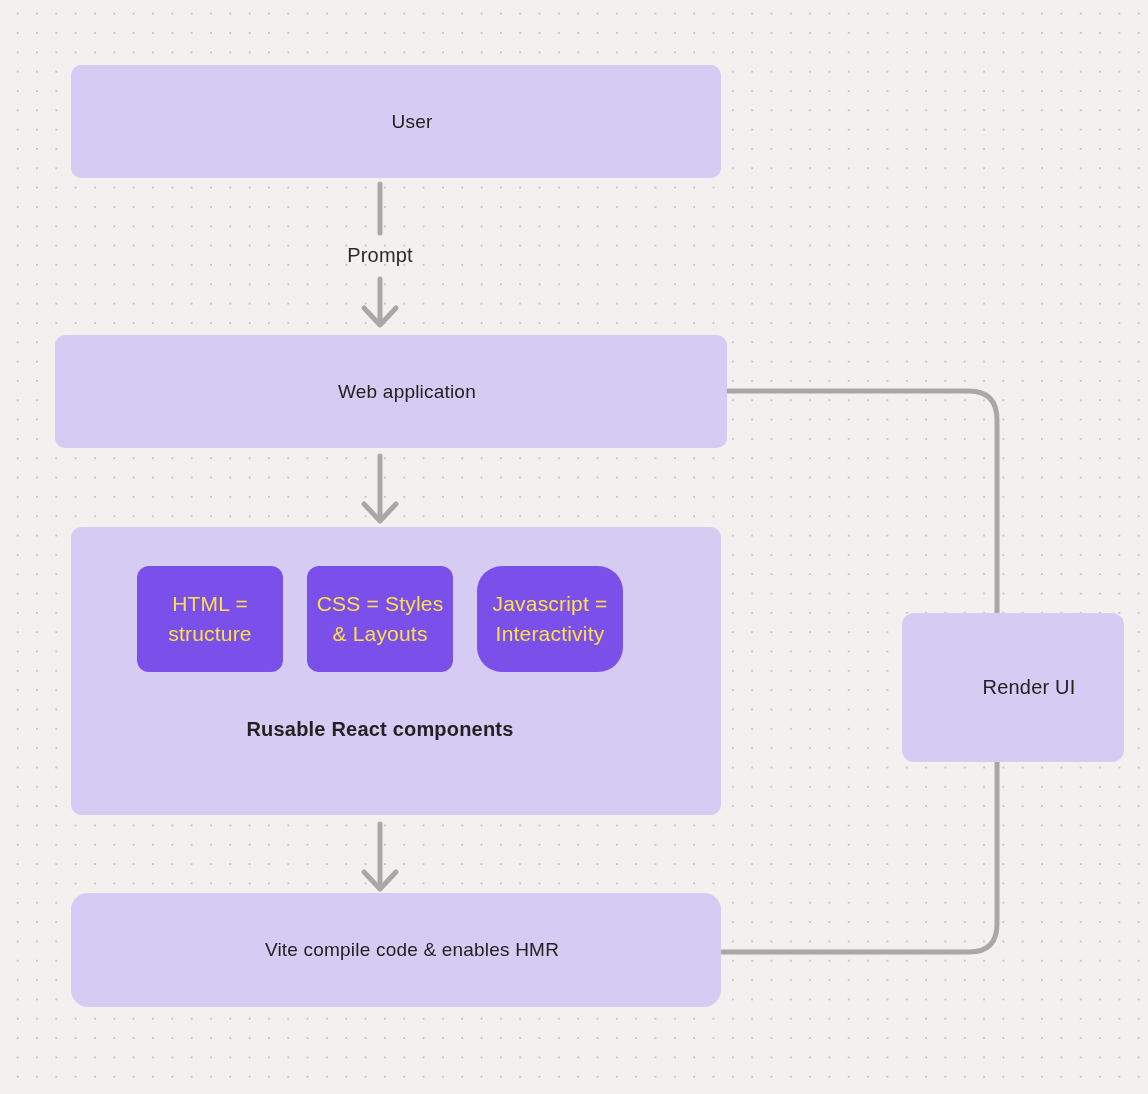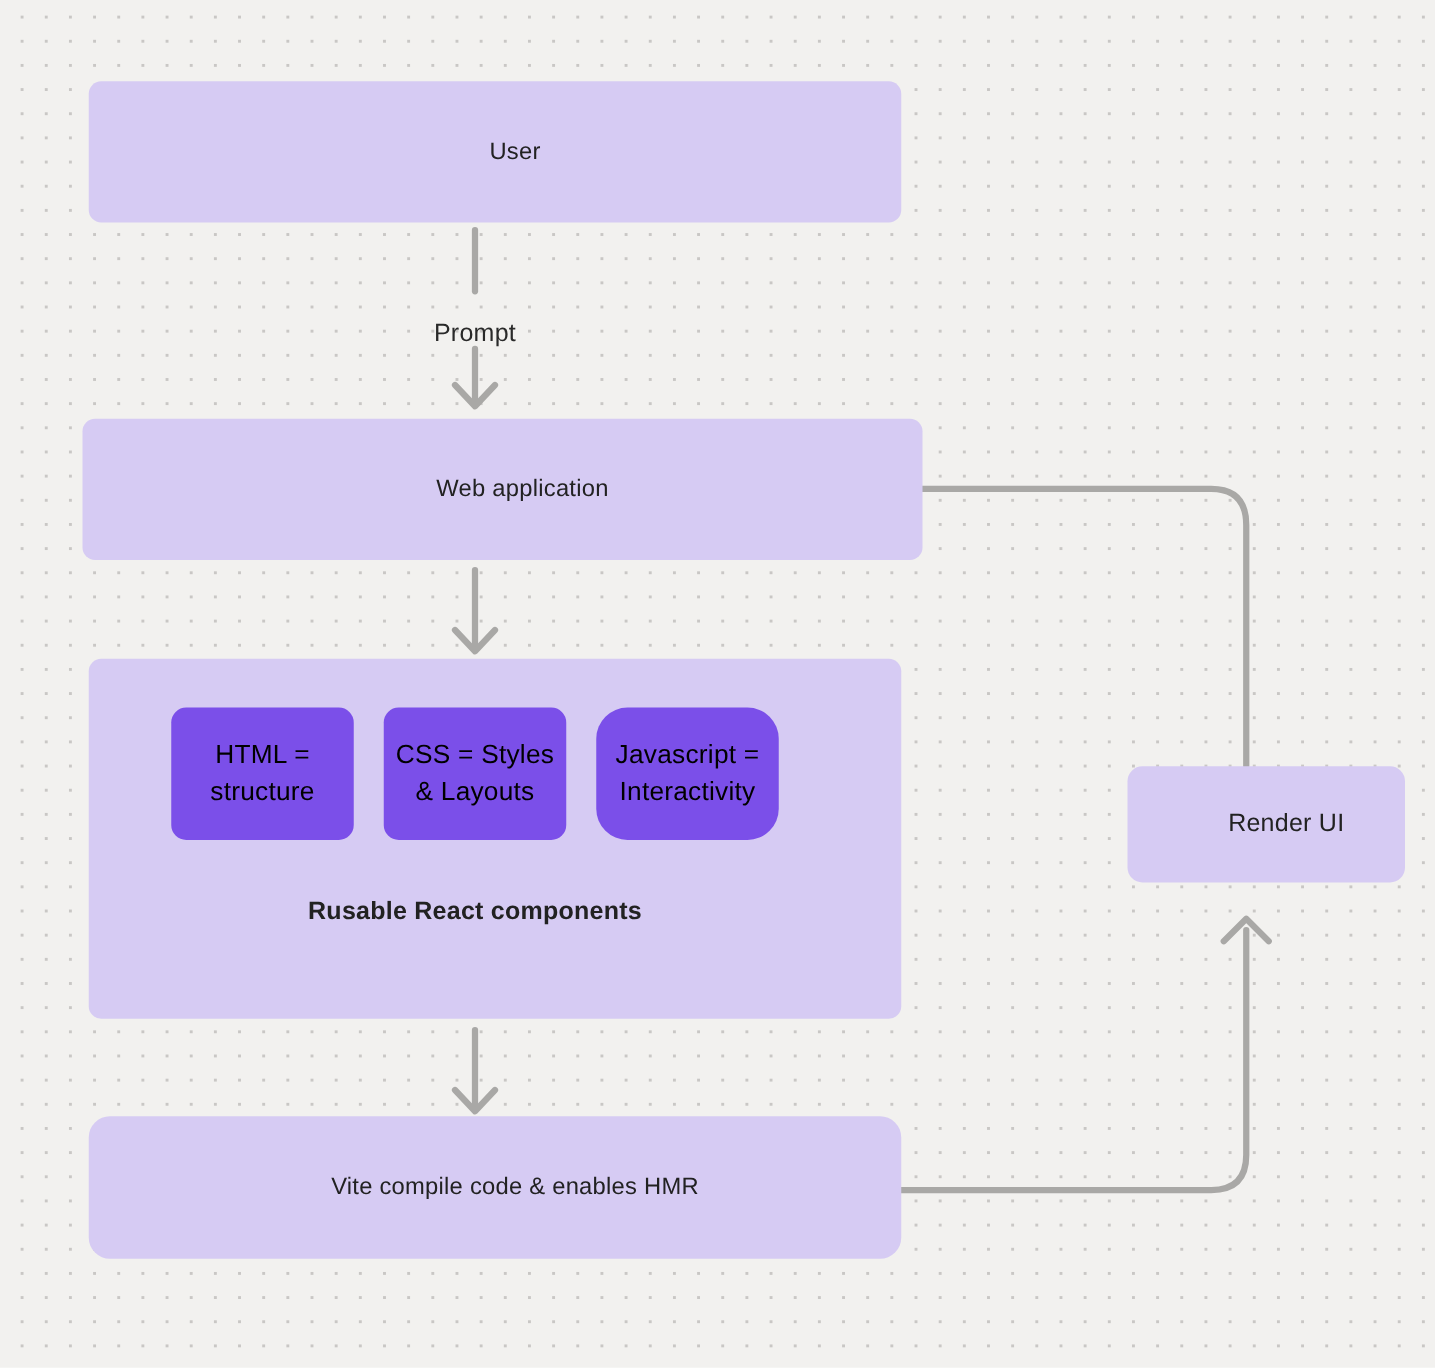--- a/index.html
+++ b/index.html
@@ -15,39 +15,39 @@
   }
   .connectors{position:absolute;left:0;top:0;width:1148px;height:1094px;z-index:1;}
   .connectors path{stroke:#a9a8a6;stroke-width:5;fill:none;stroke-linecap:round;stroke-linejoin:round;}
   .node{
     position:absolute;z-index:2;
     background:#d6cbf3;border-radius:10px;
     display:flex;align-items:center;justify-content:center;
     color:#222222;font-size:19px;font-weight:500;letter-spacing:0.2px;padding-left:32px;
   }
   .node-user{left:71px;top:65px;width:618px;height:113px;}
-  .node-webapp{left:66px;top:335px;width:640px;height:113px;}
+  .node-webapp{left:55px;top:335px;width:640px;height:113px;}
   .node-container{left:71px;top:527px;width:618px;height:288px;display:block;}
   .node-vite{left:71px;top:893px;width:618px;height:114px;border-radius:17px;}
-  .node-render{left:902px;top:613px;width:190px;height:93px;border-radius:12px;font-size:20px;}
+  .node-render{left:902px;top:613px;width:190px;height:149px;border-radius:12px;font-size:20px;}
   .chip{
     position:absolute;top:39px;width:146px;height:106px;box-sizing:border-box;
     background:#7b4fe9;border-radius:12px;padding:6px;
     display:flex;align-items:center;justify-content:center;text-align:center;
-    color:#000000;font-size:21px;font-weight:500;line-height:30px;letter-spacing:0.2px;
+    color:#fde047;font-size:21px;font-weight:500;line-height:30px;letter-spacing:0.2px;
   }
   .chip-html{left:66px;}
   .chip-css{left:236px;}
   .chip-js{left:406px;border-radius:25px;}
   .container-caption{
     position:absolute;left:0;top:191px;width:618px;
     text-align:center;color:#222222;font-size:20px;font-weight:700;letter-spacing:0.2px;
   }
   .edge-label{
-    position:absolute;left:320px;top:256px;width:120px;z-index:2;
+    position:absolute;left:320px;top:244px;width:120px;z-index:2;
     text-align:center;color:#2a2a2a;font-size:20px;font-weight:500;letter-spacing:0.2px;
   }
 </style>
 </head>
 <body>
 
 <div class="canvas">
 
   <svg class="connectors" viewBox="0 0 1148 1094" xmlns="http://www.w3.org/2000/svg">
     <g>

